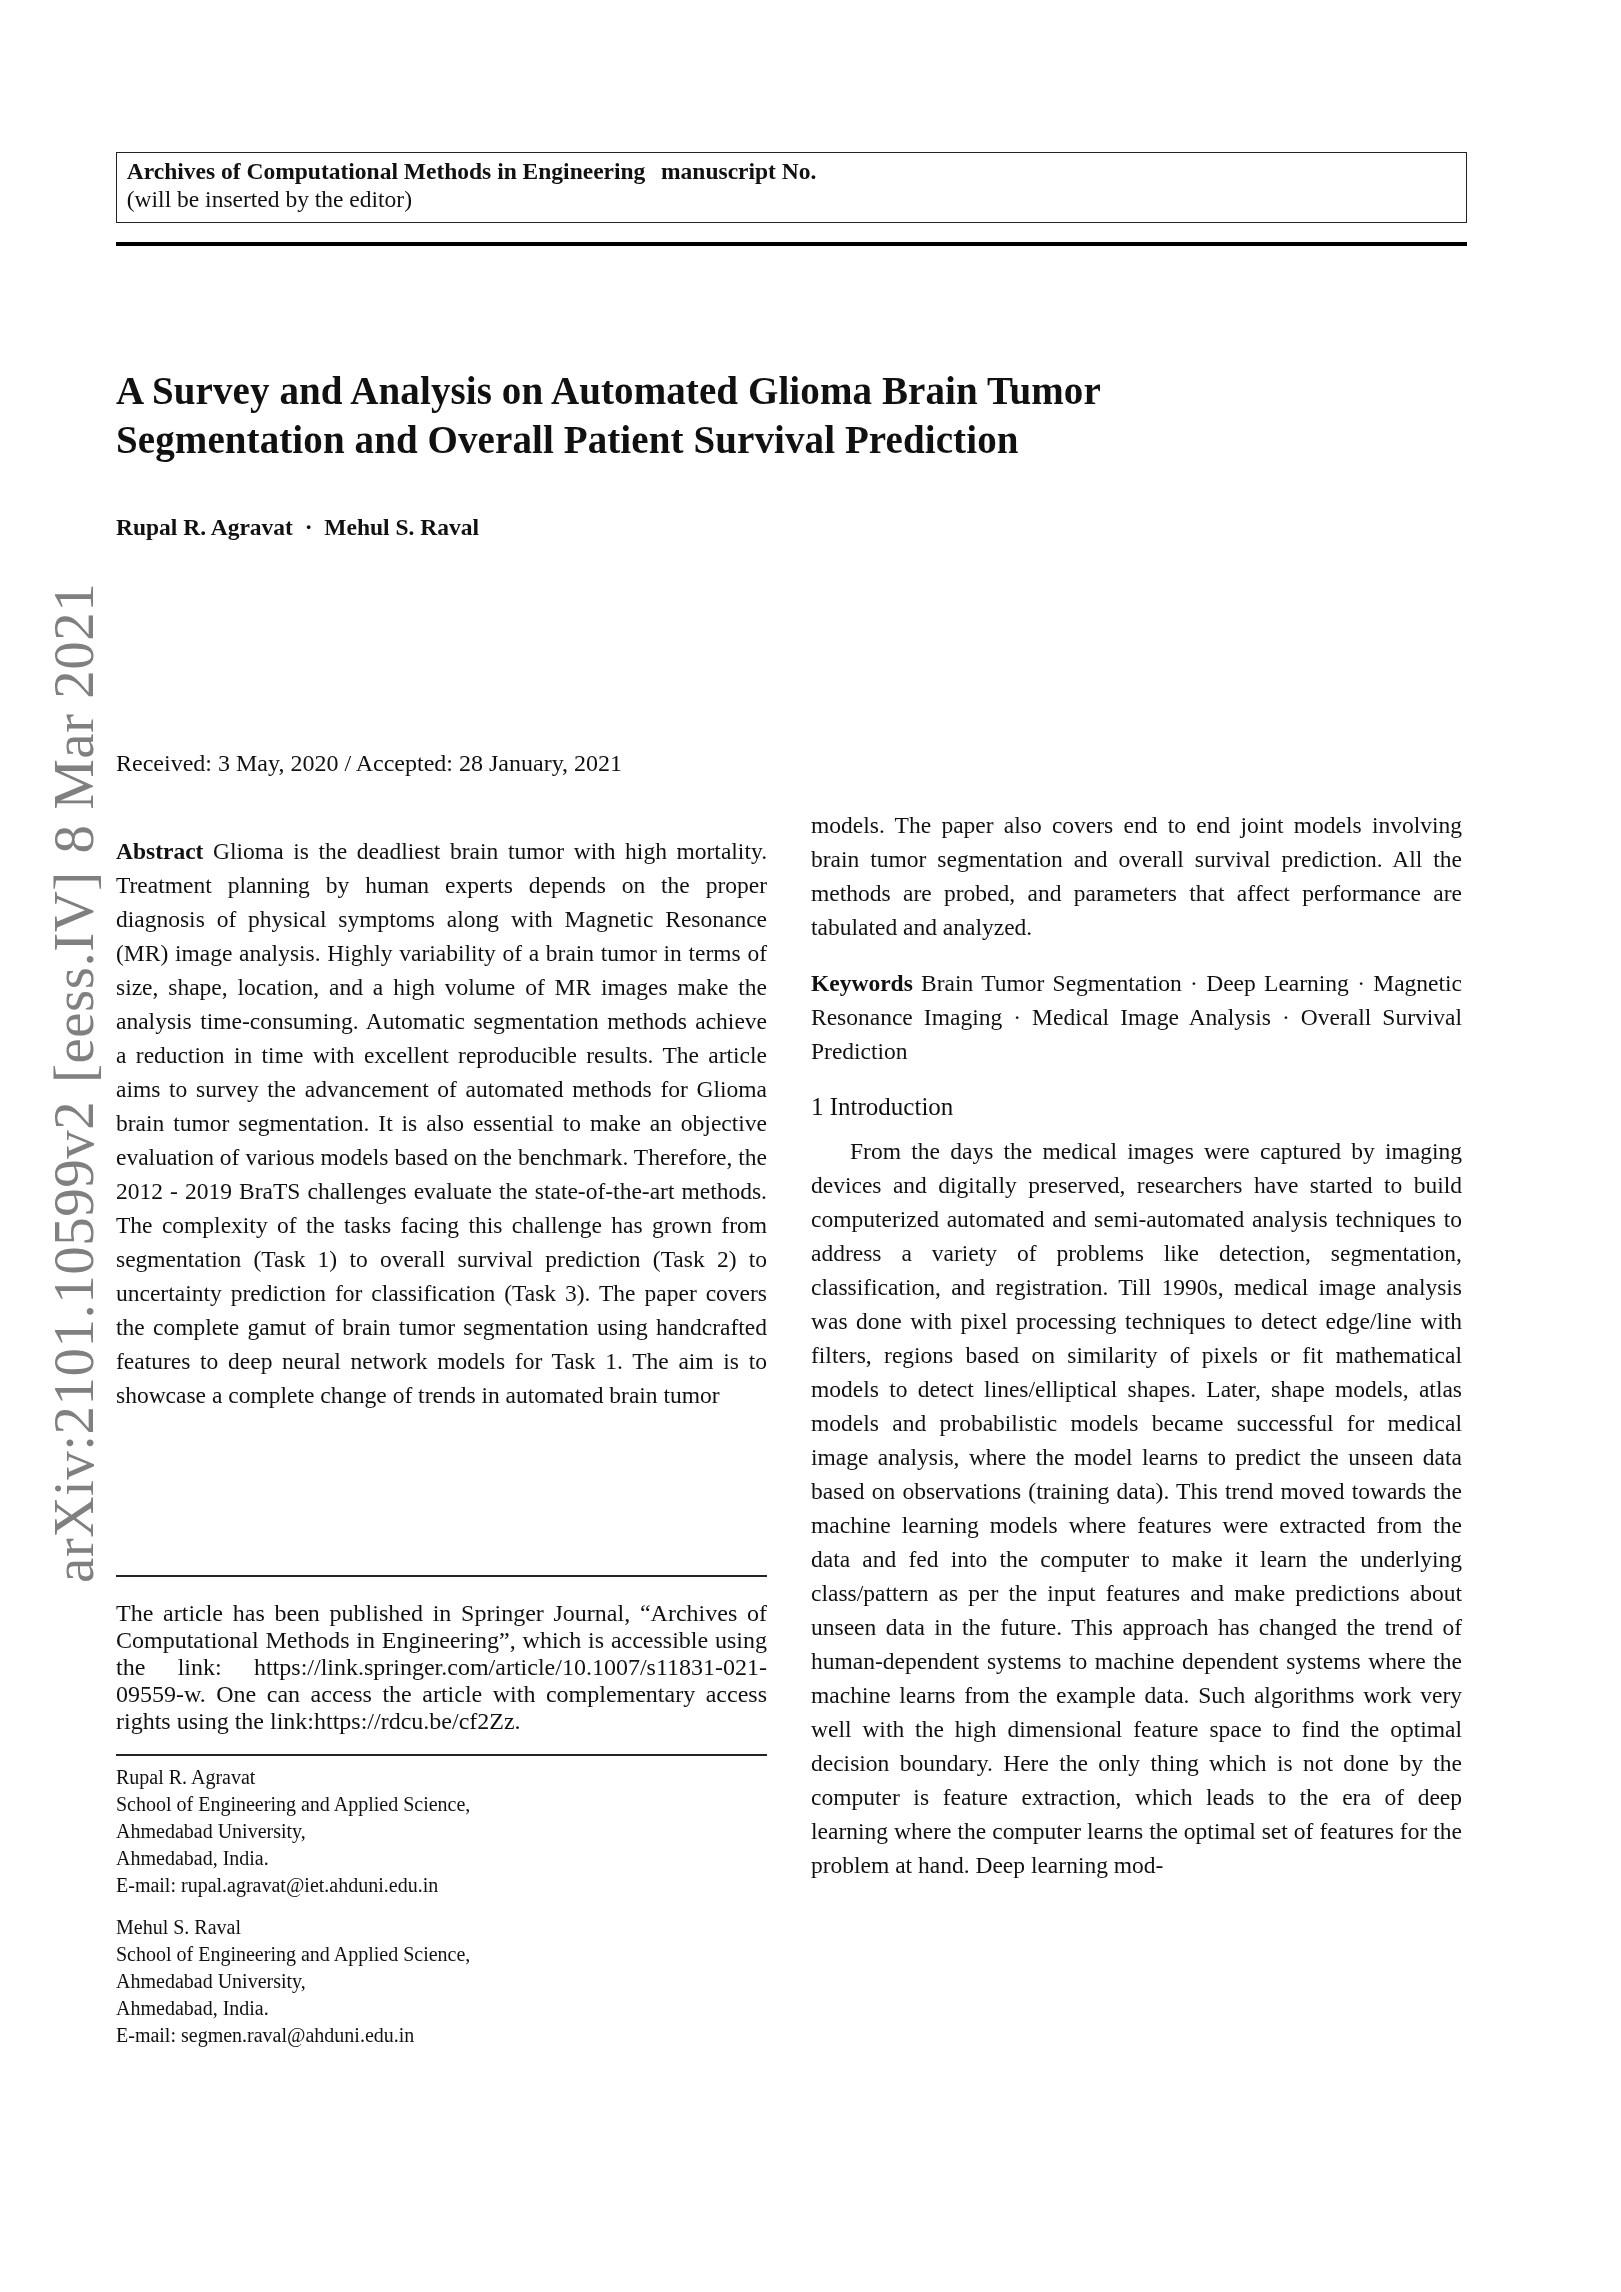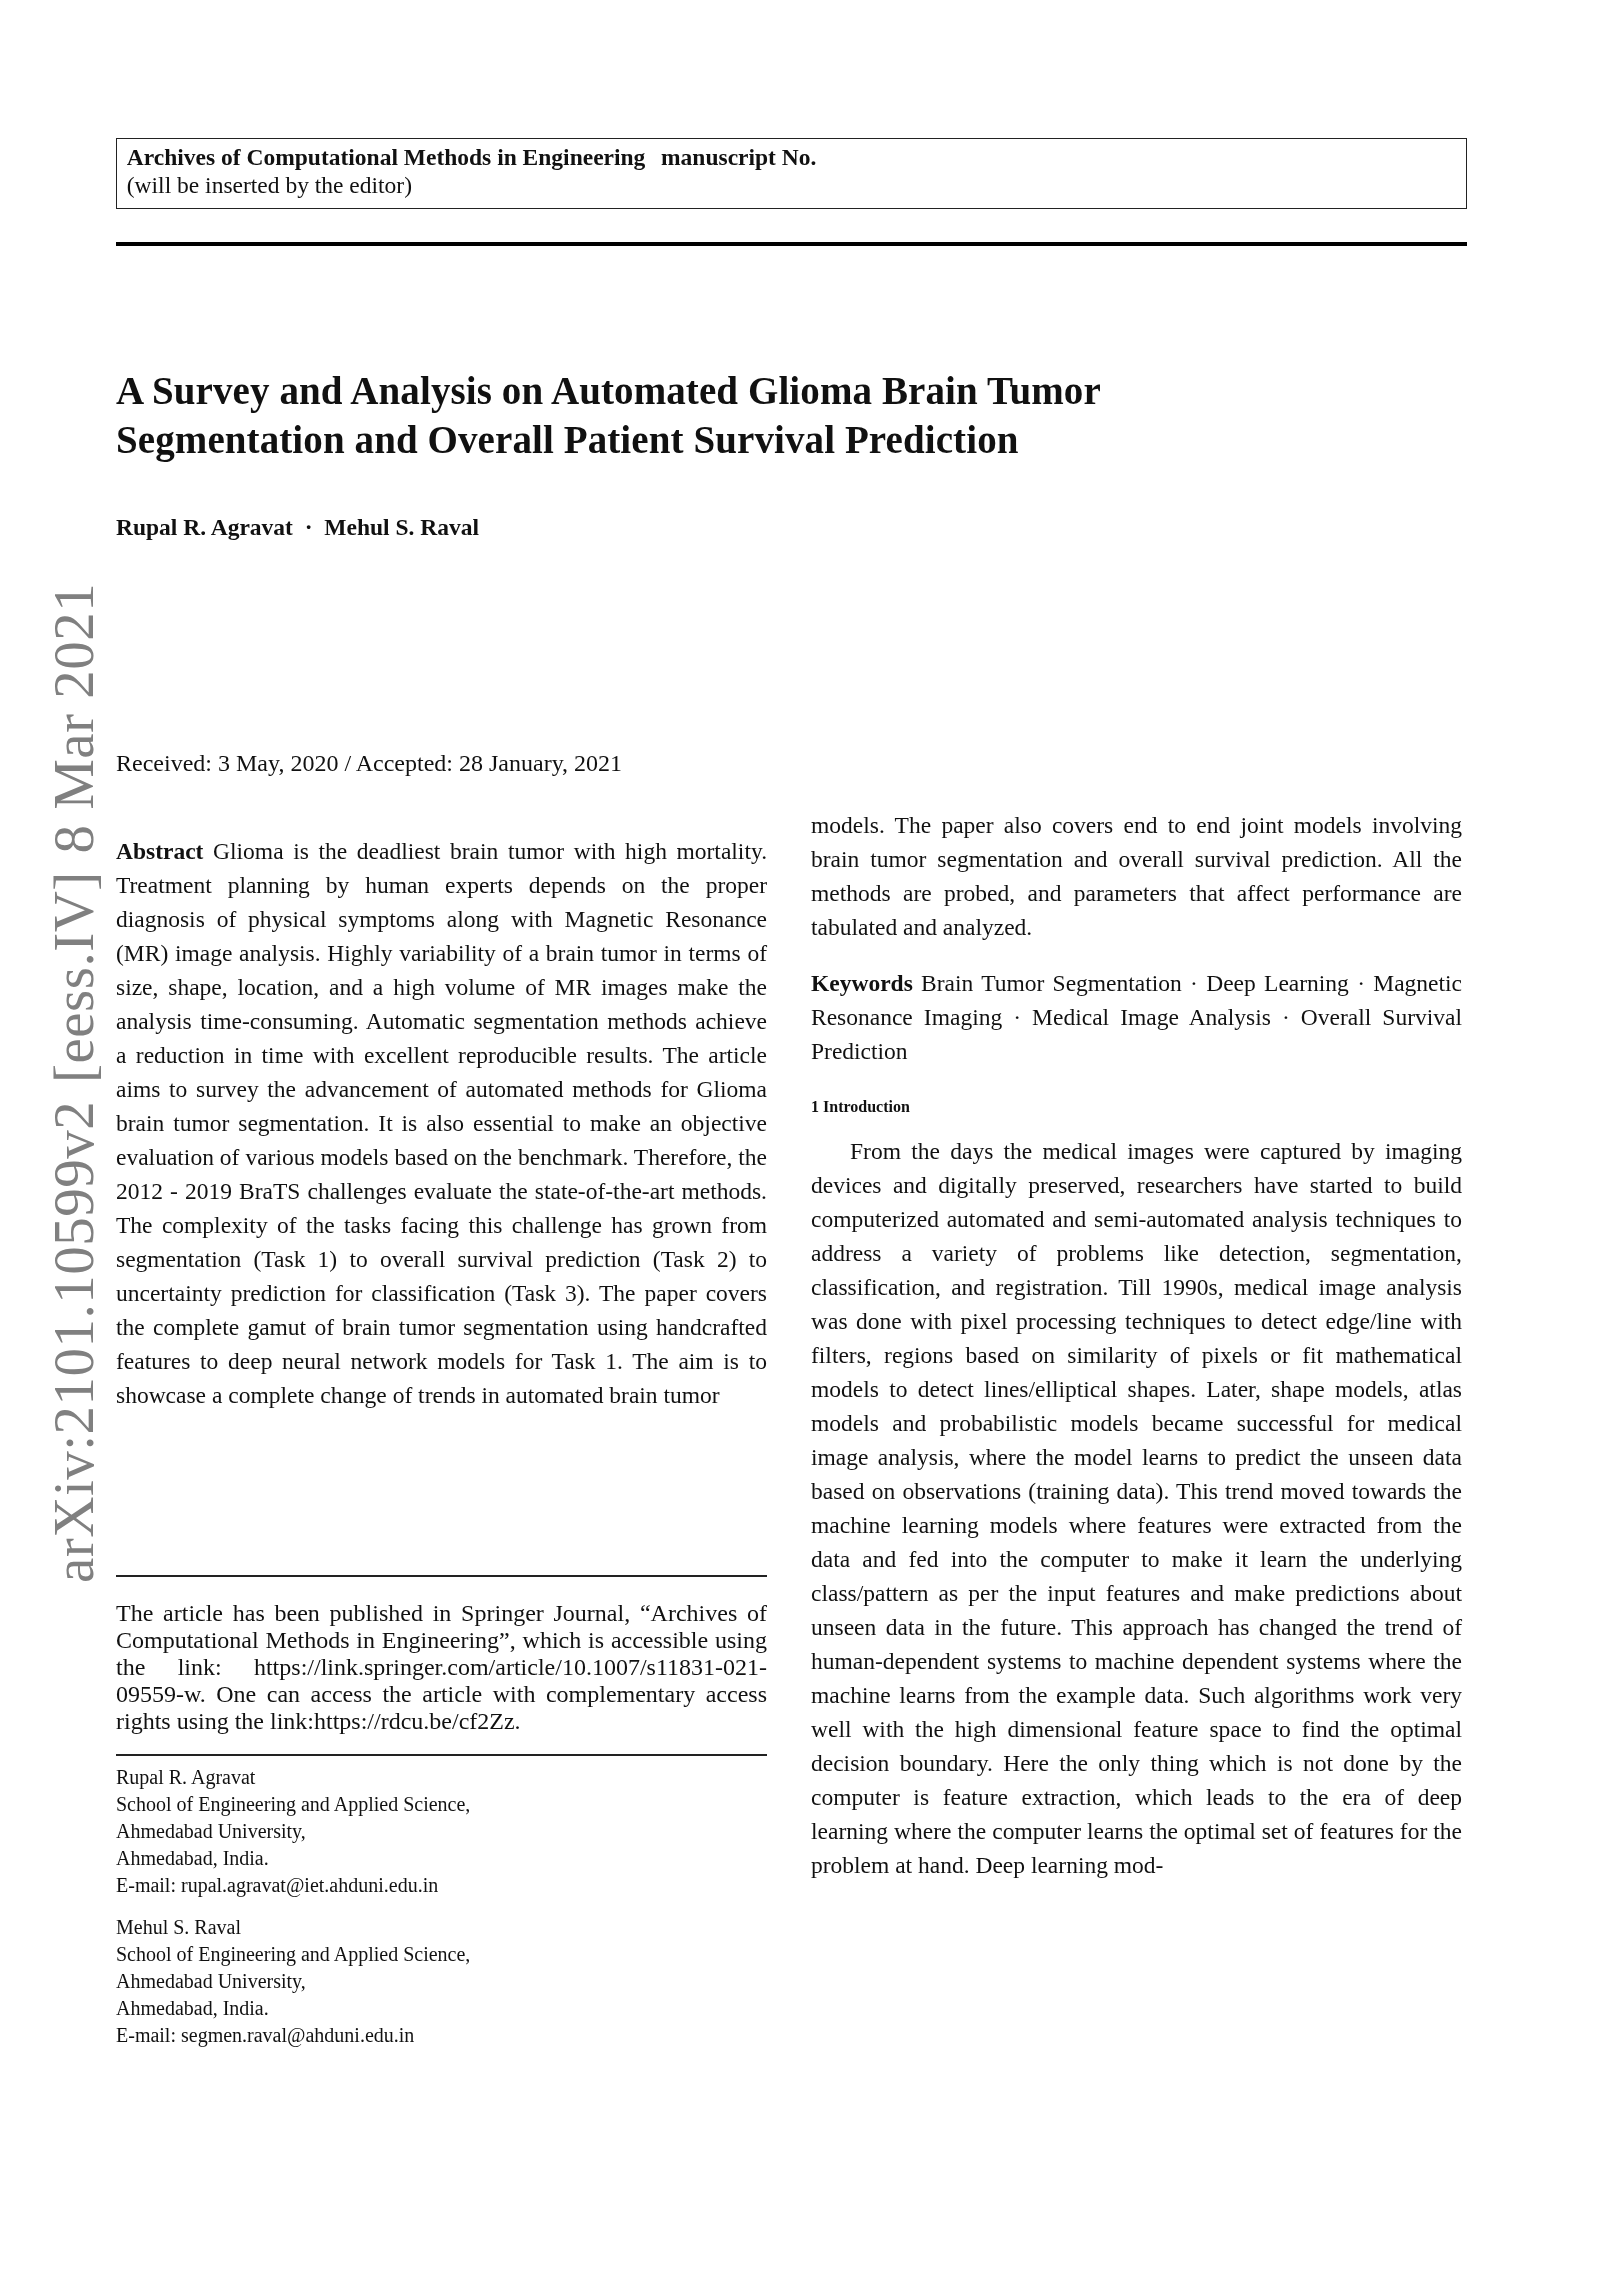--- a/index.html
+++ b/index.html
@@ -1,21 +1,21 @@
 <!DOCTYPE html>
 <html><head>
   <meta charset="utf-8">
   <style>
     html, body { margin: 0; padding: 0; background: #ffffff; }
     body {
       width: 1621px; height: 2293px; position: relative; overflow: hidden;
       font-family: "Liberation Serif", "DejaVu Serif", serif; color: #111;
     }
     .journal-box {
-      position: absolute; left: 116px; top: 138px; width: 1351px; height: 71px;
+      position: absolute; left: 116px; top: 152px; width: 1351px; height: 71px;
       border: 1.5px solid #222; box-sizing: border-box; padding: 3.9px 9.8px 0 9.8px;
       font-size: 23.5px; line-height: 28px;
     }
     .journal-box .jname { font-weight: bold; }
     .thick-rule { position: absolute; left: 116px; top: 242px; width: 1351px; height: 3.9px; background: #000; }
     .title {
       position: absolute; left: 116px; top: 366px; width: 1372px;
       font-size: 39px; font-weight: bold; line-height: 49px; margin: 0; letter-spacing: 0.1px;
     }
     .authors { position: absolute; left: 116px; top: 514px; font-size: 23.5px; font-weight: bold; }
@@ -31,21 +31,21 @@
     .col-right { left: 811px; top: 808px; }
     .col p { margin: 0; hyphens: manual; }
     .bold { font-weight: bold; }
     .footnote-rule { position: absolute; left: 116px; width: 651px; height: 1.5px; background: #222; }
     .footnote {
       position: absolute; left: 116px; top: 1600px; width: 651px; font-size: 24px; line-height: 27px; text-align: justify;
     }
     .affil { position: absolute; left: 116px; font-size: 20px; line-height: 27px; }
     .affil div { margin: 0; }
     .keywords { margin-top: 21.6px !important; }
-    .section-heading { font-weight: bold; font-size: 16px; margin: 22.5px 0 9.8px 0 !important; }
+    .section-heading { font-weight: normal; font-size: 25px; margin: 22.5px 0 9.8px 0 !important; }
     .indent { text-indent: 39px; }
   </style>
 </head>
 <body>
 
 <div class="journal-box">
   <div>
     <span class="jname">Archives of Computational Methods in Engineering</span>
     <span class="jname" style="margin-left:9.8px">manuscript No.</span>
   </div>

